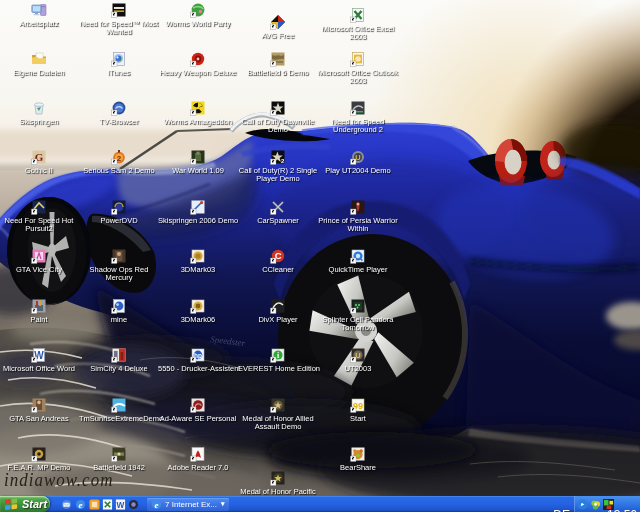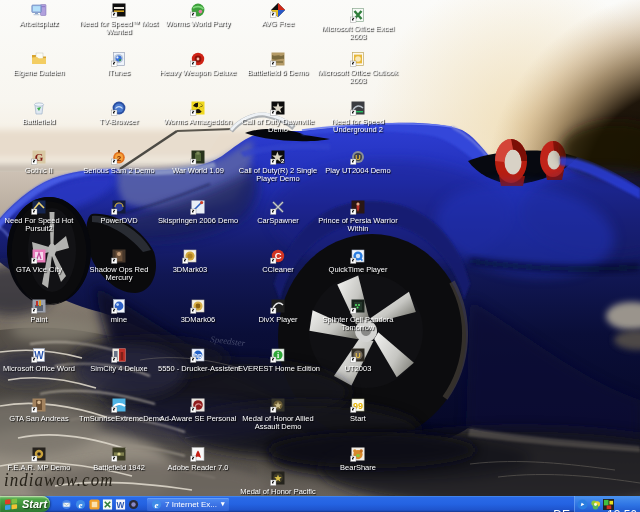--- a/index.html
+++ b/index.html
@@ -271,21 +271,21 @@
       <circle cx="8" cy="8" r="6.4" fill="#3da03b"></circle>
       <path d="M3 6 C6 4 11 4 13.4 7" stroke="#7fd87a" stroke-width="1.6" fill="none"></path>
       <circle cx="10.4" cy="9.6" r="1.8" fill="#e87aa8"></circle>
       <g>
         <rect x="0.5" y="10" width="5.5" height="5.5" fill="#fff" stroke="#888" stroke-width="0.4"></rect>
         <path d="M1.8 14.2 L1.8 12.2 L3 12.2 L2 11.2 L3.4 11.2 L4.6 12.6 L3.4 12.6 L3.4 14.2 Z" fill="#111" transform="scale(0.9) translate(0.4,0.8)"></path>
       </g>
     </svg>
     <div class="lb">Worms World Party</div>
   </div>
-<div class="it" style="left:238px;top:2px">
+<div class="it" style="left:238px;top:14px">
     <svg class="ic" viewBox="0 0 16 16">
       <path d="M8 1 L15 8 L8 15 L1 8 Z" fill="#111"></path>
       <path d="M8 1 L15 8 L8 8 Z" fill="#d02818"></path>
       <path d="M8 15 L1 8 L8 8 Z" fill="#e8c020"></path>
       <path d="M8 8 L8 15 L15 8 Z" fill="#2858c8"></path>
       <g>
         <rect x="0.5" y="10" width="5.5" height="5.5" fill="#fff" stroke="#888" stroke-width="0.4"></rect>
         <path d="M1.8 14.2 L1.8 12.2 L3 12.2 L2 11.2 L3.4 11.2 L4.6 12.6 L3.4 12.6 L3.4 14.2 Z" fill="#111" transform="scale(0.9) translate(0.4,0.8)"></path>
       </g>
     </svg>
@@ -359,21 +359,21 @@
       </g>
     </svg>
     <div class="lb">Microsoft Office Outlook<br>2003</div>
   </div>
 <div class="it" style="left:-1px;top:100px">
     <svg class="ic" viewBox="0 0 16 16">
       <path d="M4 5 L12 5 L11 14 L5 14 Z" fill="#dfe8f2" stroke="#9fb2c8" stroke-width="0.7"></path>
       <ellipse cx="8" cy="4.6" rx="4.6" ry="1.7" fill="#eef4fa" stroke="#9fb2c8" stroke-width="0.7"></ellipse>
       <path d="M6 8 L10 7 L8 11 Z" fill="#3fae4e"></path>
     </svg>
-    <div class="lb">Battlefield</div>
+    <div class="lb">Skispringen</div>
   </div>
 <div class="it" style="left:79px;top:100px">
     <svg class="ic" viewBox="0 0 16 16">
       <circle cx="8" cy="8" r="6.4" fill="#2b4fa0"></circle>
       <circle cx="8" cy="8" r="4.6" fill="#4a7ad0"></circle>
       <path d="M4.5 8.5 C6.5 6 9.5 6 11.5 8.5" stroke="#cfe0f8" stroke-width="1.2" fill="none"></path>
       <g>
         <rect x="0.5" y="10" width="5.5" height="5.5" fill="#fff" stroke="#888" stroke-width="0.4"></rect>
         <path d="M1.8 14.2 L1.8 12.2 L3 12.2 L2 11.2 L3.4 11.2 L4.6 12.6 L3.4 12.6 L3.4 14.2 Z" fill="#111" transform="scale(0.9) translate(0.4,0.8)"></path>
       </g>
@@ -554,21 +554,21 @@
       <rect x="1.5" y="1.5" width="13" height="13" fill="#45362a"></rect>
       <rect x="4.6" y="3" width="6.8" height="10" fill="#6b513a"></rect>
       <circle cx="8" cy="6" r="2" fill="#caa27c"></circle>
       <g>
         <rect x="0.5" y="10" width="5.5" height="5.5" fill="#fff" stroke="#888" stroke-width="0.4"></rect>
         <path d="M1.8 14.2 L1.8 12.2 L3 12.2 L2 11.2 L3.4 11.2 L4.6 12.6 L3.4 12.6 L3.4 14.2 Z" fill="#111" transform="scale(0.9) translate(0.4,0.8)"></path>
       </g>
     </svg>
     <div class="lb">Shadow Ops  Red<br>Mercury</div>
   </div>
-<div class="it" style="left:150px;top:248px">
+<div class="it" style="left:158px;top:248px">
     <svg class="ic" viewBox="0 0 16 16">
       <rect x="2" y="2" width="12" height="12" fill="#f5f2ea" stroke="#c8c0a8" stroke-width="0.6"></rect>
       <circle cx="8" cy="8" r="4.6" fill="#d2a83c"></circle>
       <circle cx="8" cy="8" r="2.6" fill="#b08020"></circle>
       <g>
         <rect x="0.5" y="10" width="5.5" height="5.5" fill="#fff" stroke="#888" stroke-width="0.4"></rect>
         <path d="M1.8 14.2 L1.8 12.2 L3 12.2 L2 11.2 L3.4 11.2 L4.6 12.6 L3.4 12.6 L3.4 14.2 Z" fill="#111" transform="scale(0.9) translate(0.4,0.8)"></path>
       </g>
     </svg>
     <div class="lb">3DMark03</div>

